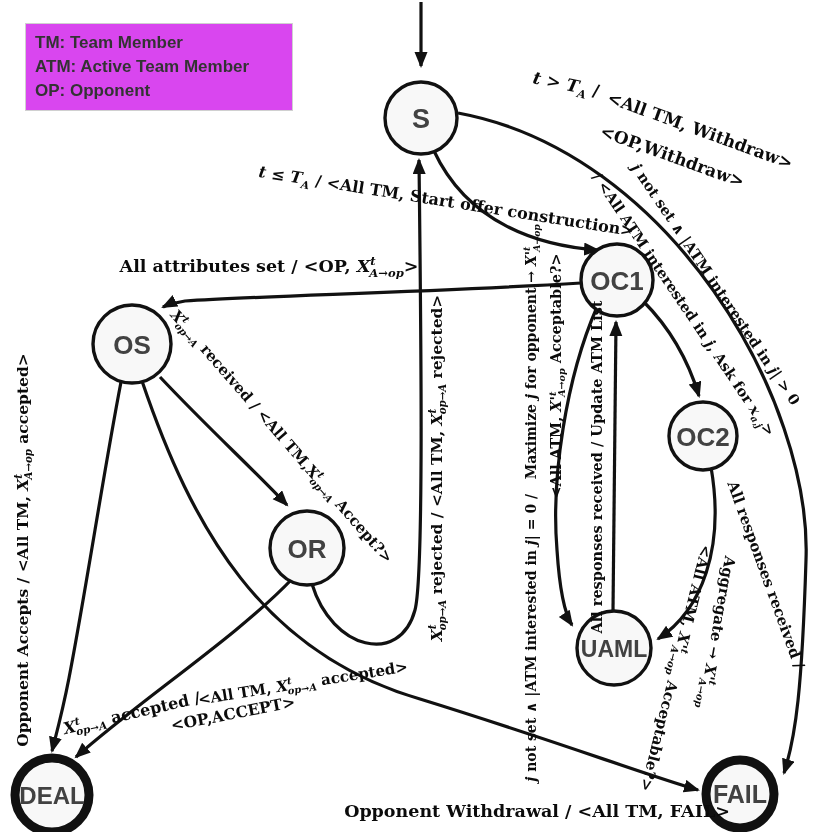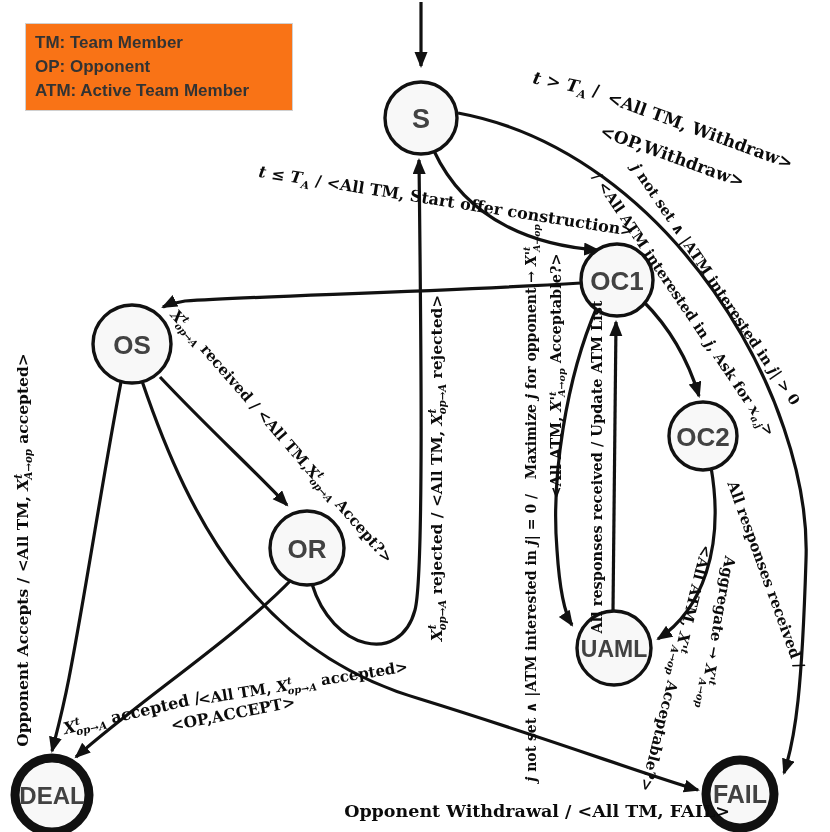--- a/index.html
+++ b/index.html
@@ -11,21 +11,21 @@
   .edge{fill:none;stroke:#111111;stroke-width:3.2;}
   .state-label{font-family:"Liberation Sans","DejaVu Sans",sans-serif;font-weight:bold;
                fill:#424242;text-anchor:middle;}
   .elabel{position:absolute;white-space:pre;font-family:"DejaVu Serif",serif;
           font-weight:bold;color:#0b0b0b;line-height:1.05;}
   .elabel i{font-style:italic;}
   .elabel sup,.elabel sub{font-size:66%;font-style:italic;line-height:0;}
   .elabel sub{vertical-align:-0.4em;}
   .elabel sup + sub{margin-left:-0.55em;}
   #legend{position:absolute;left:25px;top:23px;width:248px;padding:7px 9px;
-          border:1.5px solid #d0d0d0;background:#f97316;
+          border:1.5px solid #d0d0d0;background:#d946ef;
           font-family:"Liberation Sans","DejaVu Sans",sans-serif;
           font-weight:bold;font-size:17px;line-height:1.42;color:#333333;}
   .legend-line{white-space:nowrap;}
 </style>
 </head>
 <body>
 
 <div id="stage">
 
   <svg id="diagram-svg" width="830" height="832" viewBox="0 0 830 832">
@@ -73,30 +73,31 @@
       <circle class="state-circle final" cx="52" cy="795" r="37"></circle>
       <text class="state-label" x="52" y="804" font-size="24">DEAL</text>
 
       <circle class="state-circle final" cx="740" cy="794" r="34"></circle>
       <text class="state-label" x="740" y="803" font-size="25">FAIL</text>
     </g>
   </svg>
 
   <div id="legend">
     <div class="legend-line">TM: Team Member</div>
+    <div class="legend-line">ATM: Active Team Member</div>
     <div class="legend-line">OP: Opponent</div>
-    <div class="legend-line">ATM: Active Team Member</div>
   </div>
 
   <div class="elabel" style="left:566px;top:85px;font-size:17px;transform:translate(-50%,-50%) rotate(12deg);"><i>t</i> &gt; <i>T</i><sub>A</sub> /</div>
   <div class="elabel" style="left:700px;top:131px;font-size:17px;transform:translate(-50%,-50%) rotate(20deg);">&lt;All TM, Withdraw&gt;</div>
   <div class="elabel" style="left:672px;top:157px;font-size:17px;transform:translate(-50%,-50%) rotate(20deg);">&lt;OP,Withdraw&gt;</div>
 
   <div class="elabel" style="left:446px;top:202px;font-size:16px;transform:translate(-50%,-50%) rotate(9deg);"><i>t</i> ≤ <i>T</i><sub>A</sub> / &lt;All TM, Start offer construction&gt;</div>
 
+  <div class="elabel" style="left:269px;top:266px;font-size:17.5px;transform:translate(-50%,-50%);">All attributes set / &lt;OP, <i>X</i><sup>t</sup><sub>A→op</sub>&gt;</div>
 
   <div class="elabel" style="left:716px;top:284px;font-size:14.5px;transform:translate(-50%,-50%) rotate(56deg);"><i>j</i> not set ∧ |ATM interested in <i>j</i>| &gt; 0</div>
   <div class="elabel" style="left:684px;top:304px;font-size:14.5px;transform:translate(-50%,-50%) rotate(56deg);">/ &lt;All ATM interested in <i>j</i>, Ask for <i>x</i><sub>a,j</sub>&gt;</div>
 
   <div class="elabel" style="left:531px;top:503px;font-size:14px;transform:translate(-50%,-50%) rotate(-90deg);"><i>j</i> not set ∧ |ATM interested in <i>j</i>| = 0 /   Maximize <i>j</i> for opponent → <i>X</i>'<sup>t</sup><sub>A→op</sub></div>
   <div class="elabel" style="left:556px;top:376px;font-size:14.5px;transform:translate(-50%,-50%) rotate(-90deg);">&lt;All ATM, <i>X</i>'<sup>t</sup><sub>A→op</sub> Acceptable?&gt;</div>
 
   <div class="elabel" style="left:597px;top:467px;font-size:14.5px;transform:translate(-50%,-50%) rotate(-90deg);">All responses received / Update ATM List</div>
 
   <div class="elabel" style="left:765px;top:575px;font-size:15px;transform:translate(-50%,-50%) rotate(70deg);">All responses received /</div>

